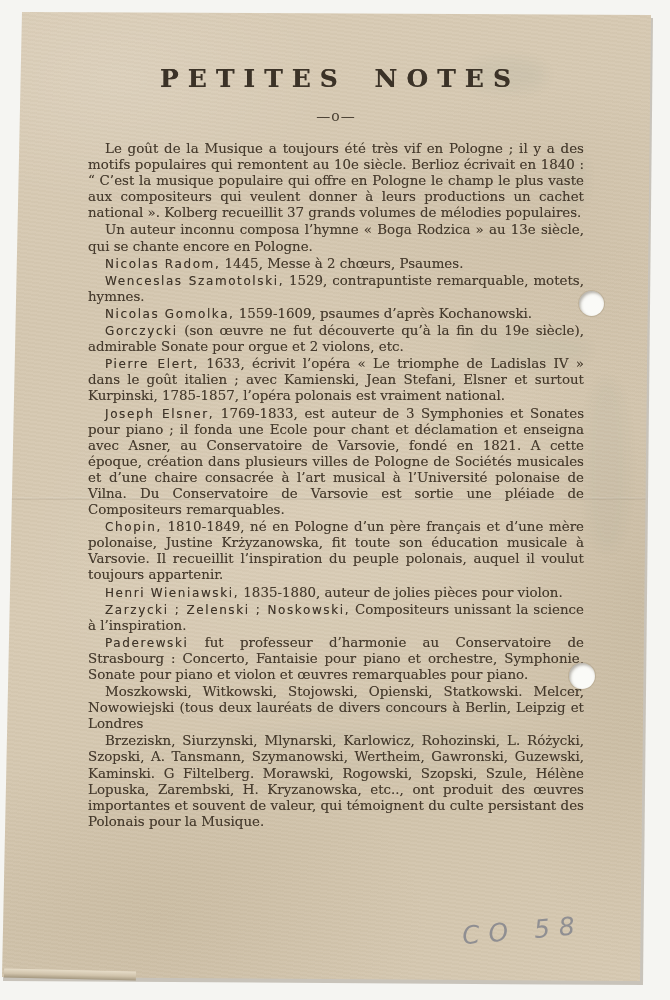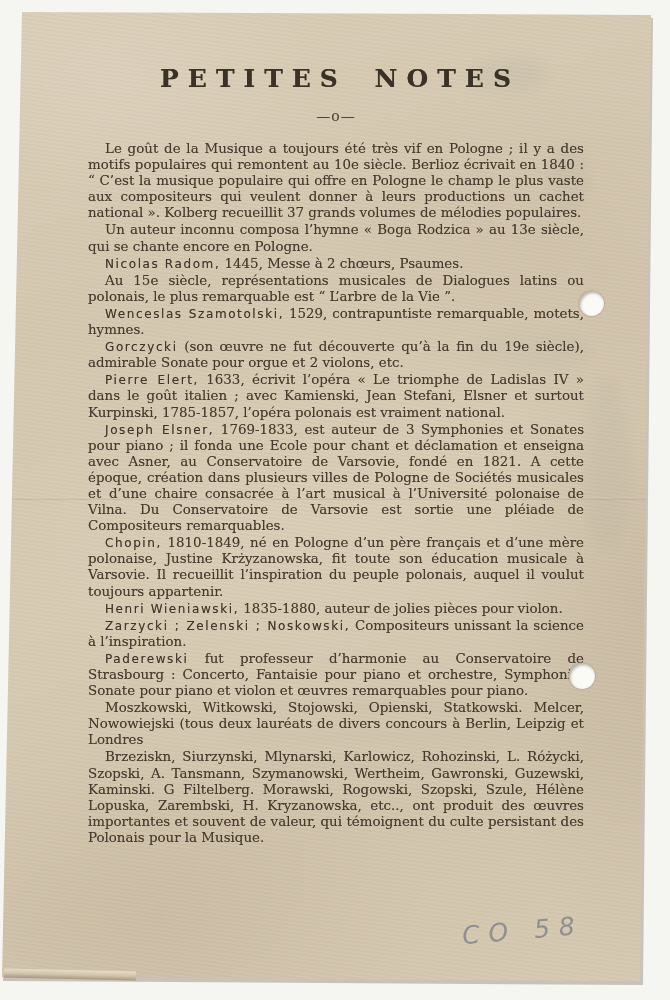--- a/index.html
+++ b/index.html
@@ -123,22 +123,22 @@
     <div class="smudge s7"></div>
     <div class="crease"></div>
 
     <div class="content">
       <h1 class="title">PETITES NOTES</h1>
       <div class="divider">—o—</div>
       <div class="paras">
           <p><span>Le goût de la Musique a toujours été très vif en Pologne ; il y a des motifs populaires qui remontent au 10e siècle. Berlioz écrivait en 1840 : “ C’est la musique populaire qui offre en Pologne le champ le plus vaste aux compositeurs qui veulent donner à leurs productions un cachet national ». Kolberg recueillit 37 grands volumes de mélodies populaires.</span></p>
           <p><span>Un auteur inconnu composa l’hymne « Boga Rodzica » au 13e siècle, qui se chante encore en Pologne.</span></p>
           <p><span class="lead">Nicolas Radom,</span> <span>1445, Messe à 2 chœurs, Psaumes.</span></p>
-          <p><span>Au 15e siècle, représentations musicales de Dialogues latins ou polonais, le plus remarquable est “ L’arbre de la Vie ”.</span></p>
           <p><span class="lead">Wenceslas Szamotolski,</span> <span>1529, contrapuntiste remarquable, motets, hymnes.</span></p>
+          <p><span class="lead">Nicolas Gomolka,</span> <span>1559-1609, psaumes d’après Kochanowski.</span></p>
           <p><span class="lead">Gorczycki</span> <span>(son œuvre ne fut découverte qu’à la fin du 19e siècle), admirable Sonate pour orgue et 2 violons, etc.</span></p>
           <p><span class="lead">Pierre Elert,</span> <span>1633, écrivit l’opéra « Le triomphe de Ladislas IV » dans le goût italien ; avec Kamienski, Jean Stefani, Elsner et surtout Kurpinski, 1785-1857, l’opéra polonais est vraiment national.</span></p>
           <p><span class="lead">Joseph Elsner,</span> <span>1769-1833, est auteur de 3 Symphonies et Sonates pour piano ; il fonda une Ecole pour chant et déclamation et enseigna avec Asner, au Conservatoire de Varsovie, fondé en 1821. A cette époque, création dans plusieurs villes de Pologne de Sociétés musicales et d’une chaire consacrée à l’art musical à l’Université polonaise de Vilna. Du Conservatoire de Varsovie est sortie une pléiade de Compositeurs remarquables.</span></p>
           <p><span class="lead">Chopin,</span> <span>1810-1849, né en Pologne d’un père français et d’une mère polonaise, Justine Krżyzanowska, fit toute son éducation musicale à Varsovie. Il recueillit l’inspiration du peuple polonais, auquel il voulut toujours appartenir.</span></p>
           <p><span class="lead">Henri Wieniawski,</span> <span>1835-1880, auteur de jolies pièces pour violon.</span></p>
           <p><span class="lead">Zarzycki ; Zelenski ; Noskowski,</span> <span>Compositeurs unissant la science à l’inspiration.</span></p>
           <p><span class="lead">Paderewski</span> <span>fut professeur d’harmonie au Conservatoire de Strasbourg : Concerto, Fantaisie pour piano et orchestre, Symphonie, Sonate pour piano et violon et œuvres remarquables pour piano.</span></p>
           <p><span>Moszkowski, Witkowski, Stojowski, Opienski, Statkowski. Melcer, Nowowiejski (tous deux lauréats de divers concours à Berlin, Leipzig et Londres</span></p>
           <p><span>Brzeziskn, Siurzynski, Mlynarski, Karlowicz, Rohozinski, L. Różycki, Szopski, A. Tansmann, Szymanowski, Wertheim, Gawronski, Guzewski, Kaminski. G Filtelberg. Morawski, Rogowski, Szopski, Szule, Hélène Lopuska, Zarembski, H. Kryzanowska, etc.., ont produit des œuvres importantes et souvent de valeur, qui témoignent du culte persistant des Polonais pour la Musique.</span></p>
         </div>

